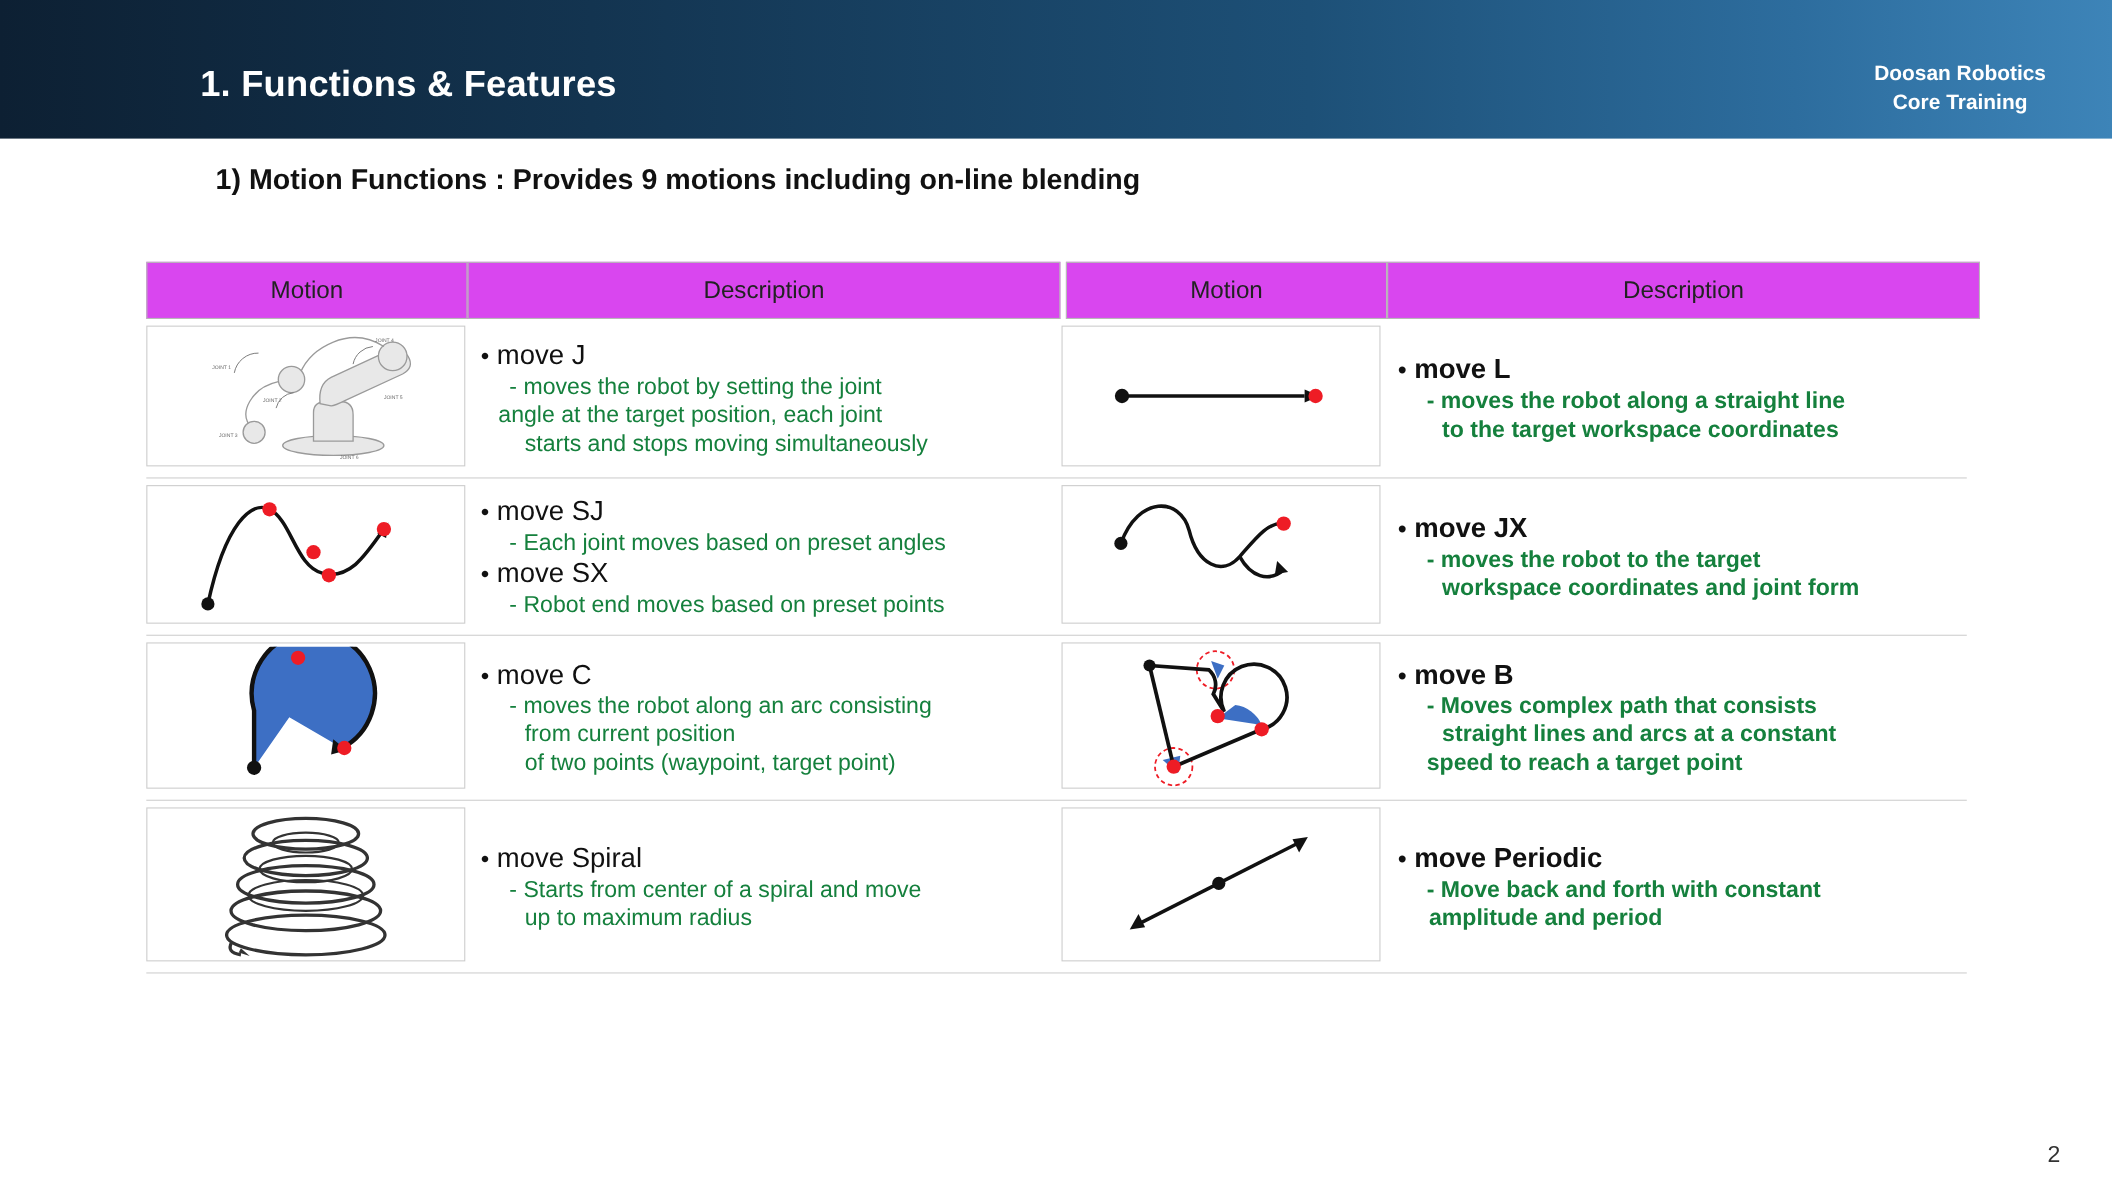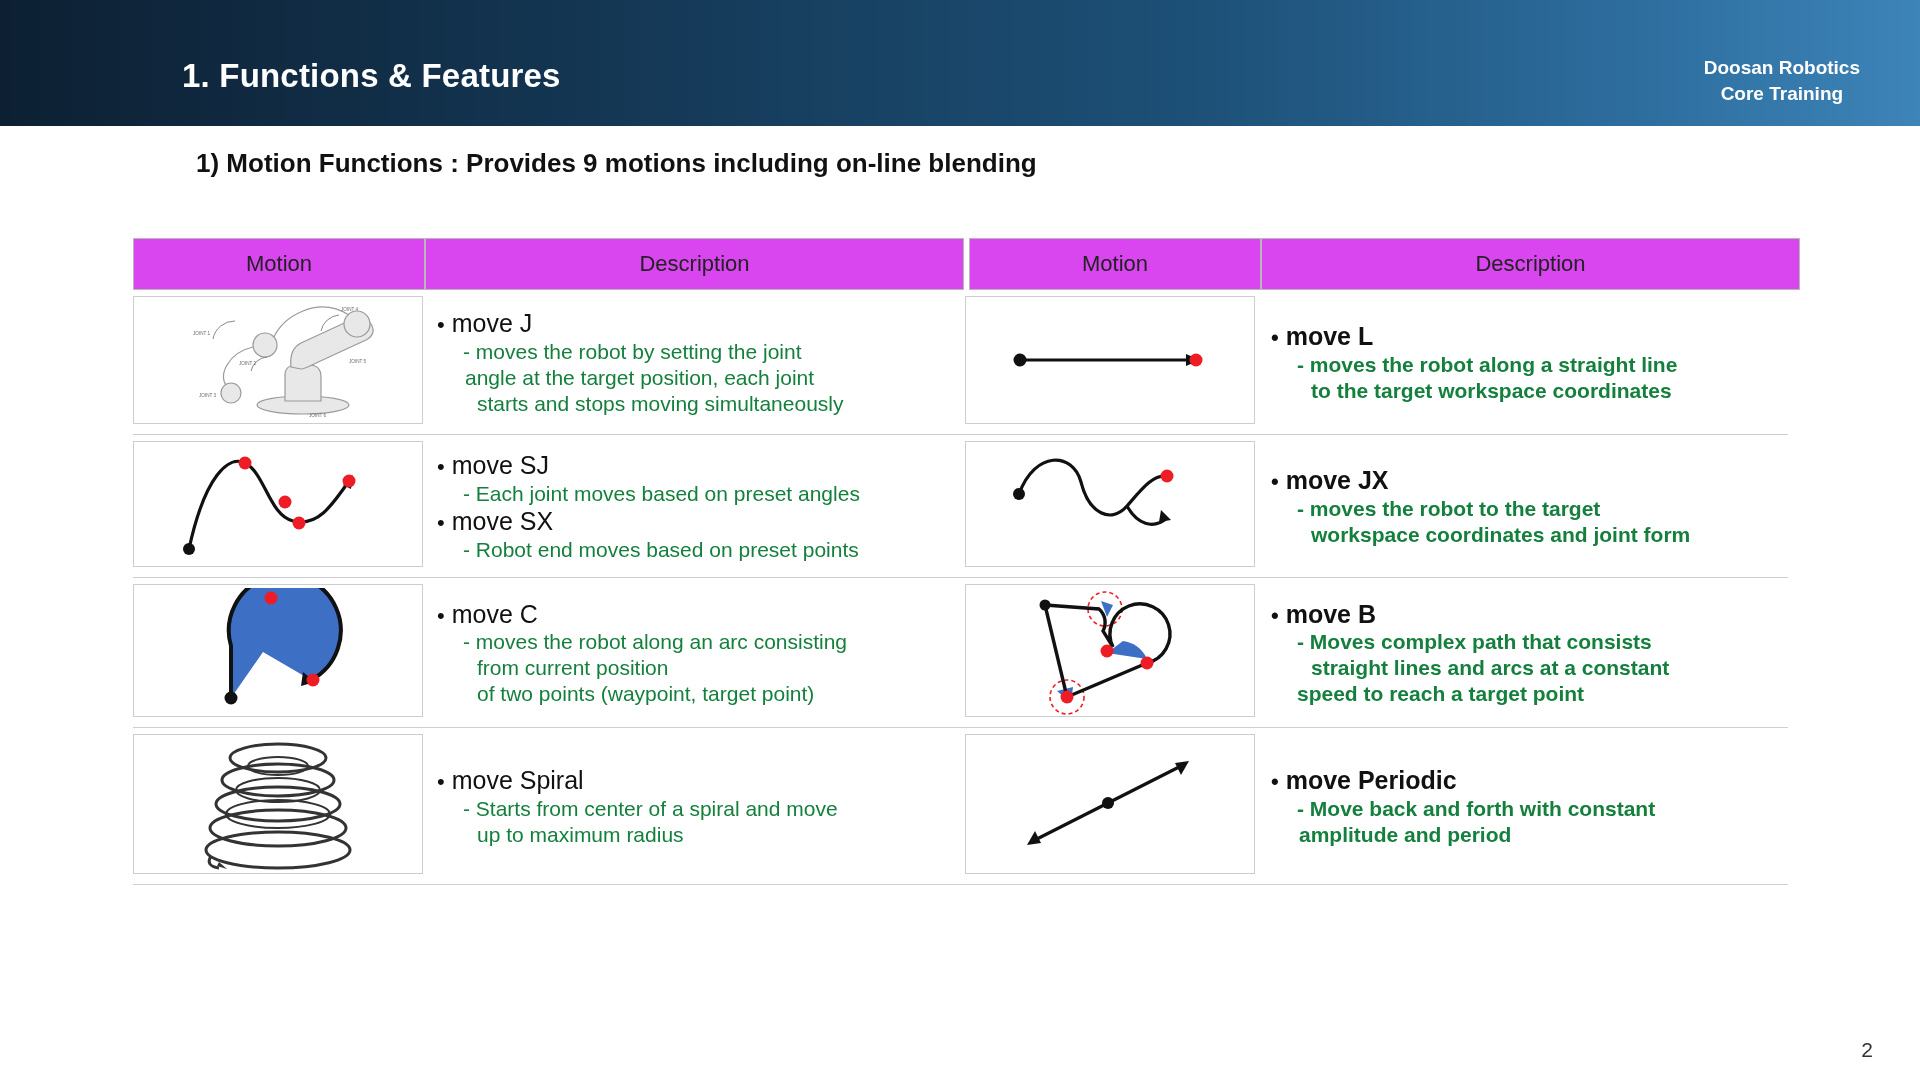--- a/index.html
+++ b/index.html
@@ -184,21 +184,21 @@
           <text x="188" y="10">JOINT 4</text>
           <text x="46" y="96">JOINT 3</text>
           <text x="196" y="62">JOINT 5</text>
           <text x="156" y="116">JOINT 6</text>
         </g>
       </svg>
     </div>
     <div class="desc-cell">
       <div class="bullet-title"><span class="dot">•</span> <span>move J</span></div>
       <div class="sub-line">- moves the robot by setting the joint</div>
-      <div class="sub-line" style="margin-left:28px">angle at the target position, each joint</div>
+      <div class="sub-line" style="margin-left:16px">angle at the target position, each joint</div>
       <div class="sub-line" style="margin-left:40px">starts and stops moving simultaneously</div>
     </div>
     <div class="gap"></div>
     <div class="fig-cell">
       <svg width="220" height="60" viewBox="0 0 220 60">
         <line x1="20" y1="30" x2="186" y2="30" stroke="#111" stroke-width="3"></line>
         <polygon points="186,24 200,30 186,36" fill="#111"></polygon>
         <circle cx="20" cy="30" r="6.5" fill="#111"></circle>
         <circle cx="196" cy="30" r="6.5" fill="#ee1c25"></circle>
       </svg>

